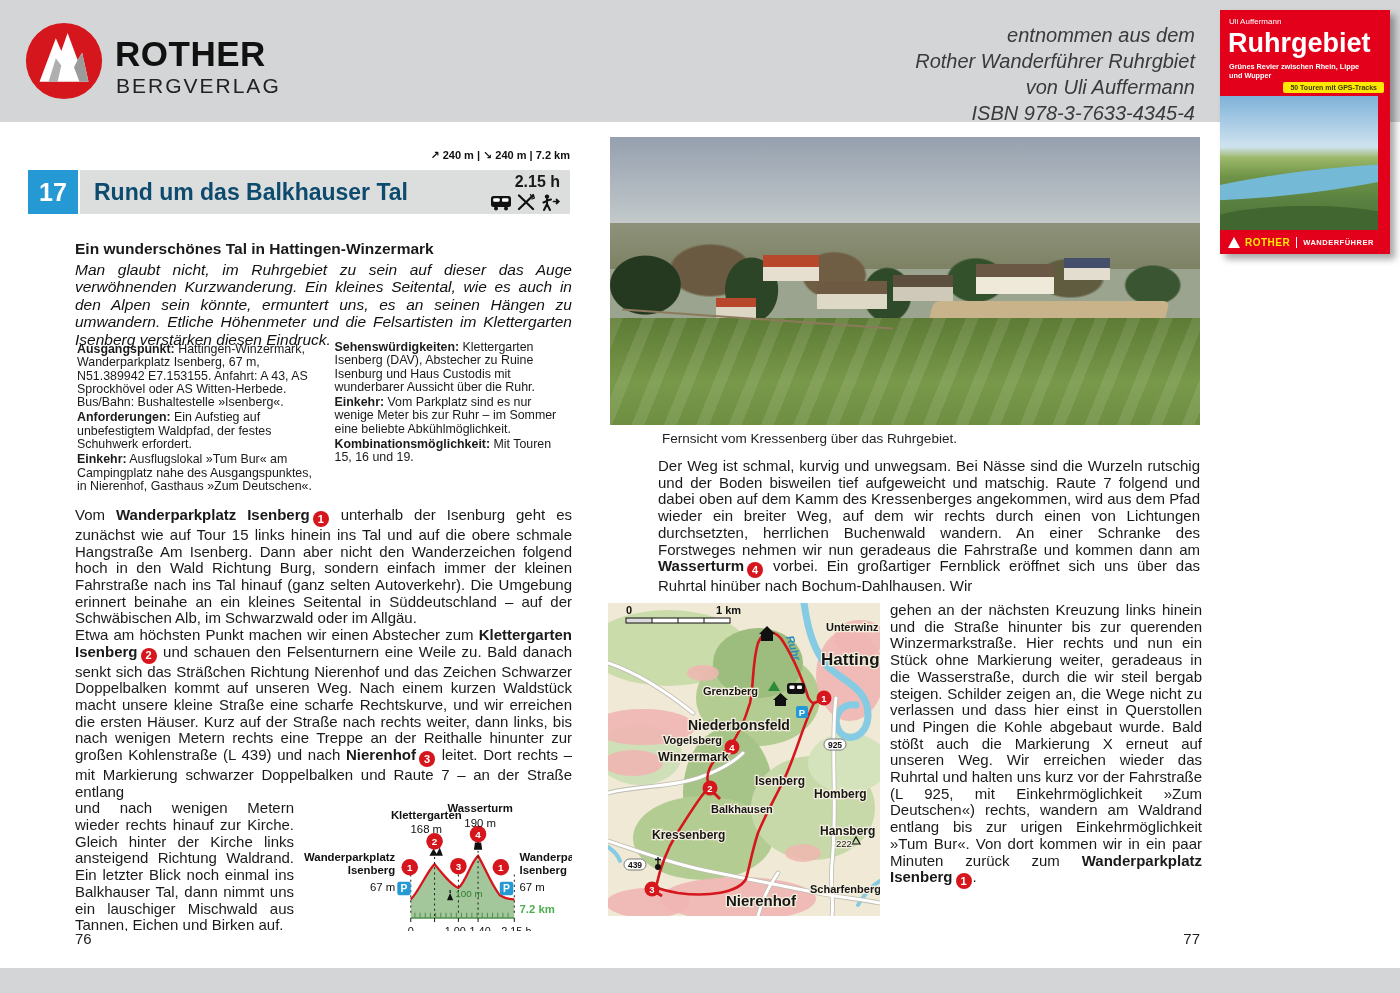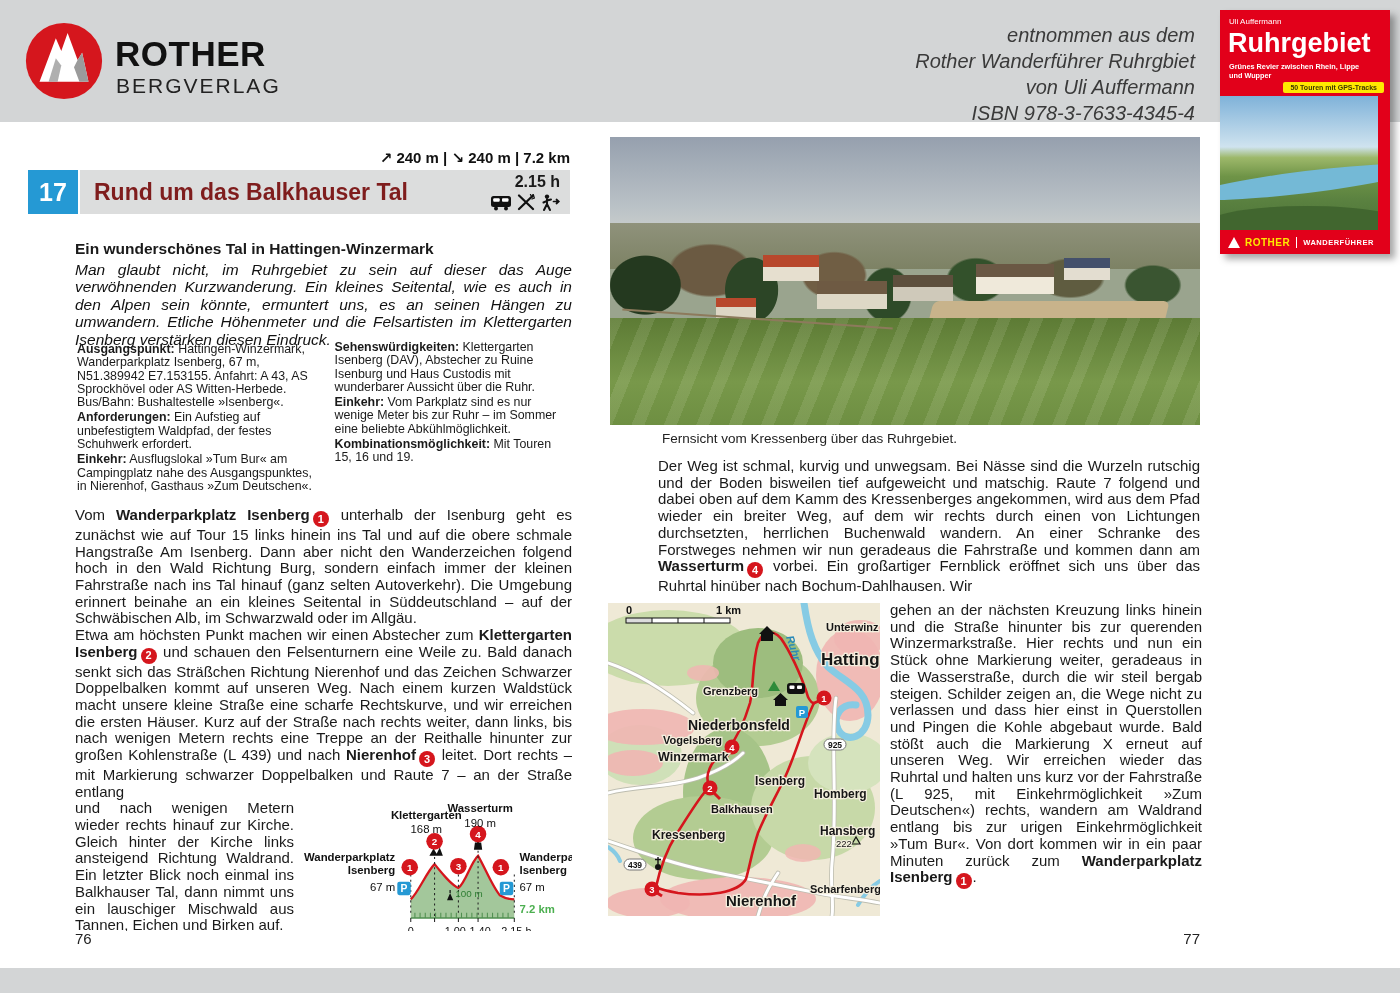--- a/index.html
+++ b/index.html
@@ -33,27 +33,27 @@
   .cover-river{position:absolute;left:-20%;top:56%;width:150%;height:22px;background:#74b9d6;
     border-radius:50%;transform:rotate(-7deg);}
   .cover-green{position:absolute;left:-10%;bottom:-14px;width:130%;height:38px;background:#41662f;border-radius:50% 50% 0 0;}
   .cover-bar{position:absolute;left:0;bottom:0;width:158px;height:24px;background:#e2001a;display:flex;align-items:center;padding-left:8px;box-sizing:border-box;}
   .cover-mtn{width:0;height:0;border-left:6px solid transparent;border-right:6px solid transparent;border-bottom:11px solid #fff;margin-right:5px;}
   .cover-brand{color:#ffe800;font-weight:bold;font-size:10px;letter-spacing:.5px;border-right:1px solid #fff;padding-right:6px;margin-right:6px;}
   .cover-series{color:#fff;font-weight:bold;font-size:7.5px;letter-spacing:.5px;}
 
   
   .stats-line{position:absolute;left:28px;top:149px;width:542px;text-align:right;
-    font-size:15px;font-weight:bold;color:#111;z-index:3;}
+    font-size:11px;font-weight:bold;color:#111;z-index:3;}
   .tour-header{position:absolute;left:28px;top:170px;width:542px;height:44px;display:flex;z-index:3;border-radius:26px;}
   .tour-num{width:50px;background:#2599d4;color:#fff;display:flex;align-items:center;justify-content:center;
     font-size:25px;font-weight:bold;}
   .tour-bar{flex:1;background:#dcdddd;margin-left:2px;display:flex;justify-content:space-between;
     align-items:center;padding:0 10px 0 14px;}
-  .tour-title{font-size:23px;font-weight:bold;color:#7f1d1d;}
+  .tour-title{font-size:23px;font-weight:bold;color:#0c4a6e;}
   .tour-right{text-align:right;line-height:1;}
   .tour-duration{font-size:16px;font-weight:bold;margin-bottom:4px;}
   .tour-icons{display:flex;gap:5px;justify-content:flex-end;}
   .tour-icons svg{display:block;}
 
   .subheading{position:absolute;left:75px;top:240px;width:497px;font-size:15.5px;font-weight:bold;}
   .intro{position:absolute;left:75px;top:261px;width:497px;font-size:15.5px;font-style:italic;
     line-height:17.4px;text-align:justify;color:#111;}
   .info-block{position:absolute;left:75px;top:341px;width:497px;height:160px;
     column-count:2;column-gap:18px;column-fill:auto;

